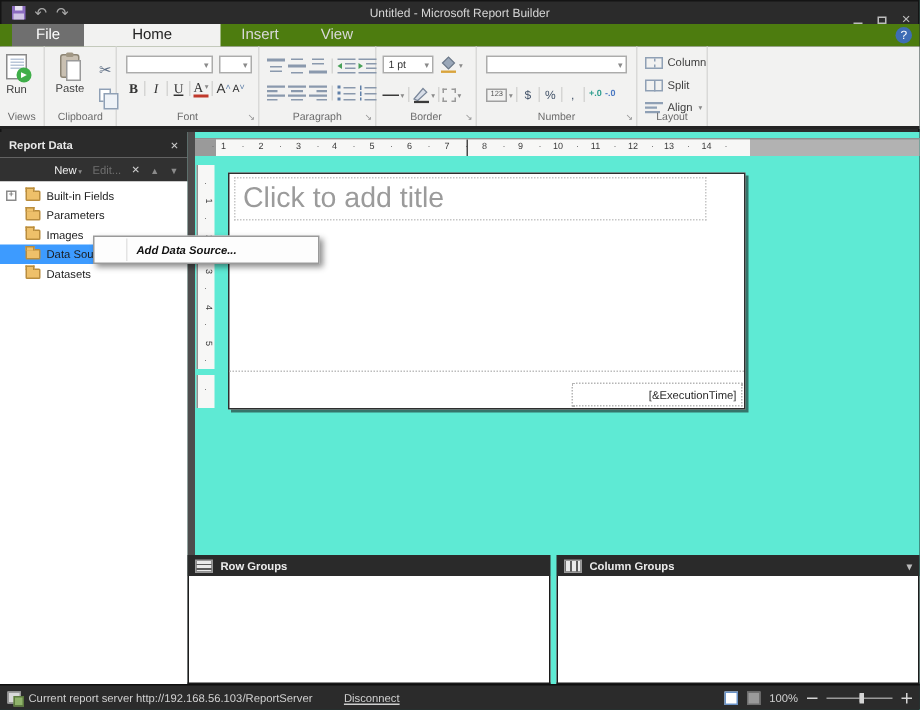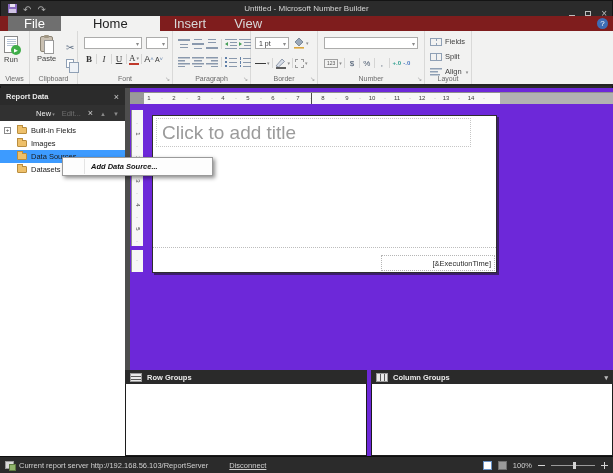--- a/index.html
+++ b/index.html
@@ -15,21 +15,21 @@
   .save-ic::after { content:''; position:absolute; left:1px; bottom:0; width:7px; height:4px; background:#cfc3e4; }
   .undo-ic::before { content:'\21B6'; color:#a9a9a9; font-size:10px; }
   .redo-ic::before { content:'\21B7'; color:#a9a9a9; font-size:10px; }
   .win-title { position:absolute; left:0; right:0; text-align:center; font-size:8px; color:#d6d6d6; pointer-events:none; }
   .win-btns { position:absolute; right:6px; top:3px; display:flex; gap:10px; align-items:center; }
   .min-ic { width:6px; height:1px; background:#bdbdbd; margin-top:6px; }
   .max-ic { width:6px; height:5px; border:1px solid #bdbdbd; margin-top:2px; }
   .close-ic::before { content:'\00D7'; color:#bdbdbd; font-size:10px; line-height:9px; }
 
   
-  .tabrow { position:absolute; left:0; top:16px; width:613px; height:15px; background:#7f1d1d; display:flex; align-items:stretch; font-size:13px; }
+  .tabrow { position:absolute; left:0; top:16px; width:613px; height:15px; background:#4d7c0f; display:flex; align-items:stretch; font-size:10px; }
   .tab { display:flex; align-items:center; padding:0 14px; color:#d8d8d8; }
   .tab-file { background:#6f6f6f; color:#fff; margin-left:8px; padding:0 16px; }
   .tab-active { background:#f2f2f1; color:#222; padding:0 32px; }
   .help-ic { position:absolute; right:5px; top:2px; width:11px; height:11px; border-radius:50%; background:#3e6db5; color:#fff; font-size:8px; text-align:center; line-height:11px; }
   .help-ic::before { content:'?'; }
 
   
   .ribbon { position:absolute; left:0; top:31px; width:613px; height:55px; background:#f2f2f1; border-bottom:2px solid #232323; display:flex; }
   .rgroup { position:relative; height:100%; border-right:1px solid #d9d9d8; }
   .glabel { position:absolute; left:0; right:0; bottom:2px; text-align:center; font-size:7px; color:#6b6b6b; }
@@ -90,21 +90,21 @@
   .sym { font-size:8px; color:#44546a; }
   .decinc { font-size:6px; font-weight:bold; color:#2f9e8f; }
   .decdec { font-size:6px; font-weight:bold; color:#4a78c2; }
 
   .layrow { position:absolute; left:5px; display:flex; align-items:center; gap:3px; font-size:7.5px; color:#3f3f3f; }
   .merge-ic { width:12px; height:8px; border:1px solid #8fa0b5; background-image:linear-gradient(#8fa0b5,#8fa0b5),linear-gradient(#8fa0b5,#8fa0b5); background-repeat:no-repeat; background-size:1px 2px,1px 2px; background-position:5px 0,5px 100%; }
   .split-ic { width:12px; height:8px; border:1px solid #8fa0b5; background-image:linear-gradient(#8fa0b5,#8fa0b5); background-repeat:no-repeat; background-size:1px 8px; background-position:5px 0; }
   .align-ic { width:12px; height:8px; background-image:linear-gradient(#8fa0b5,#8fa0b5),linear-gradient(#8fa0b5,#8fa0b5),linear-gradient(#8fa0b5,#8fa0b5); background-repeat:no-repeat; background-size:12px 1.5px,8px 1.5px,10px 1.5px; background-position:0 0,0 3px,0 6px; }
 
   
-  .main { position:absolute; left:0; top:88px; width:613px; height:368px; background:#6d28d9; }
+  .main { position:absolute; left:0; top:88px; width:613px; height:368px; background:#5eead4; }
 
   
   .rd-panel { position:absolute; left:0; top:0; width:125px; height:368px; background:#fff; }
   .rd-header { position:absolute; left:0; top:0; width:125px; height:17px; background:#2b2b2b; color:#e8e8e8; font-size:7.5px; font-weight:bold; display:flex; align-items:center; padding:0 6px; }
   .rd-close { margin-left:auto; color:#cccccc; font-weight:normal; font-size:9px; }
   .rd-close::before { content:'\00D7'; }
   .rd-toolbar { position:absolute; left:0; top:17px; width:125px; height:16px; background:#313131; display:flex; align-items:center; gap:7px; padding:0 6px; font-size:7.5px;justify-content:flex-end; }
   .rd-new { color:#f0f0f0; }
   .rd-edit { color:#6f6f6f; }
   .rd-del { color:#d0d0d0; font-size:9px; line-height:8px; } .rd-del::before { content:'\00D7'; }
@@ -175,21 +175,21 @@
 <body>
 
 <div id="app">
 
   <div class="titlebar">
     <div class="qat">
       <span class="save-ic"></span>
       <span class="undo-ic"></span>
       <span class="redo-ic"></span>
     </div>
-    <div class="win-title">Untitled - Microsoft Number Builder</div>
+    <div class="win-title">Untitled - Microsoft Report Builder</div>
     <div class="win-btns">
       <span class="min-ic"></span>
       <span class="max-ic"></span>
       <span class="close-ic"></span>
     </div>
   </div>
 
   <div class="tabrow">
     <div class="tab tab-file">File</div>
     <div class="tab tab-active">Home</div>
@@ -304,21 +304,21 @@
         <span class="sbtn decinc">+.0</span>
         <span class="sbtn decdec">-.0</span>
       </div>
       <span class="launcher"></span>
       <div class="glabel">Number</div>
     </div>
 
     <div class="rgroup g-lay">
       <div class="layrow" style="top:6px;">
         <span class="merge-ic"></span>
-        <span>Fields</span>
+        <span>Column</span>
       </div>
       <div class="layrow" style="top:21px;">
         <span class="split-ic"></span>
         <span>Split</span>
       </div>
       <div class="layrow dd" style="top:36px;">
         <span class="align-ic"></span>
         <span>Align</span>
       </div>
       <div class="glabel">Layout</div>
@@ -339,20 +339,24 @@
         <span class="rd-edit">Edit...</span>
         <span class="rd-del"></span>
         <span class="rd-up"></span>
         <span class="rd-down"></span>
       </div>
       <div class="rd-tree">
         <div class="trow">
           <span class="expander"></span>
           <span class="folder"></span>
           <span>Built-in Fields</span>
+        </div>
+        <div class="trow">
+          <span class="folder"></span>
+          <span>Parameters</span>
         </div>
         <div class="trow">
           <span class="folder"></span>
           <span>Images</span>
         </div>
         <div class="trow selected">
           <span class="folder"></span>
           <span>Data Sources</span>
         </div>
         <div class="trow">

